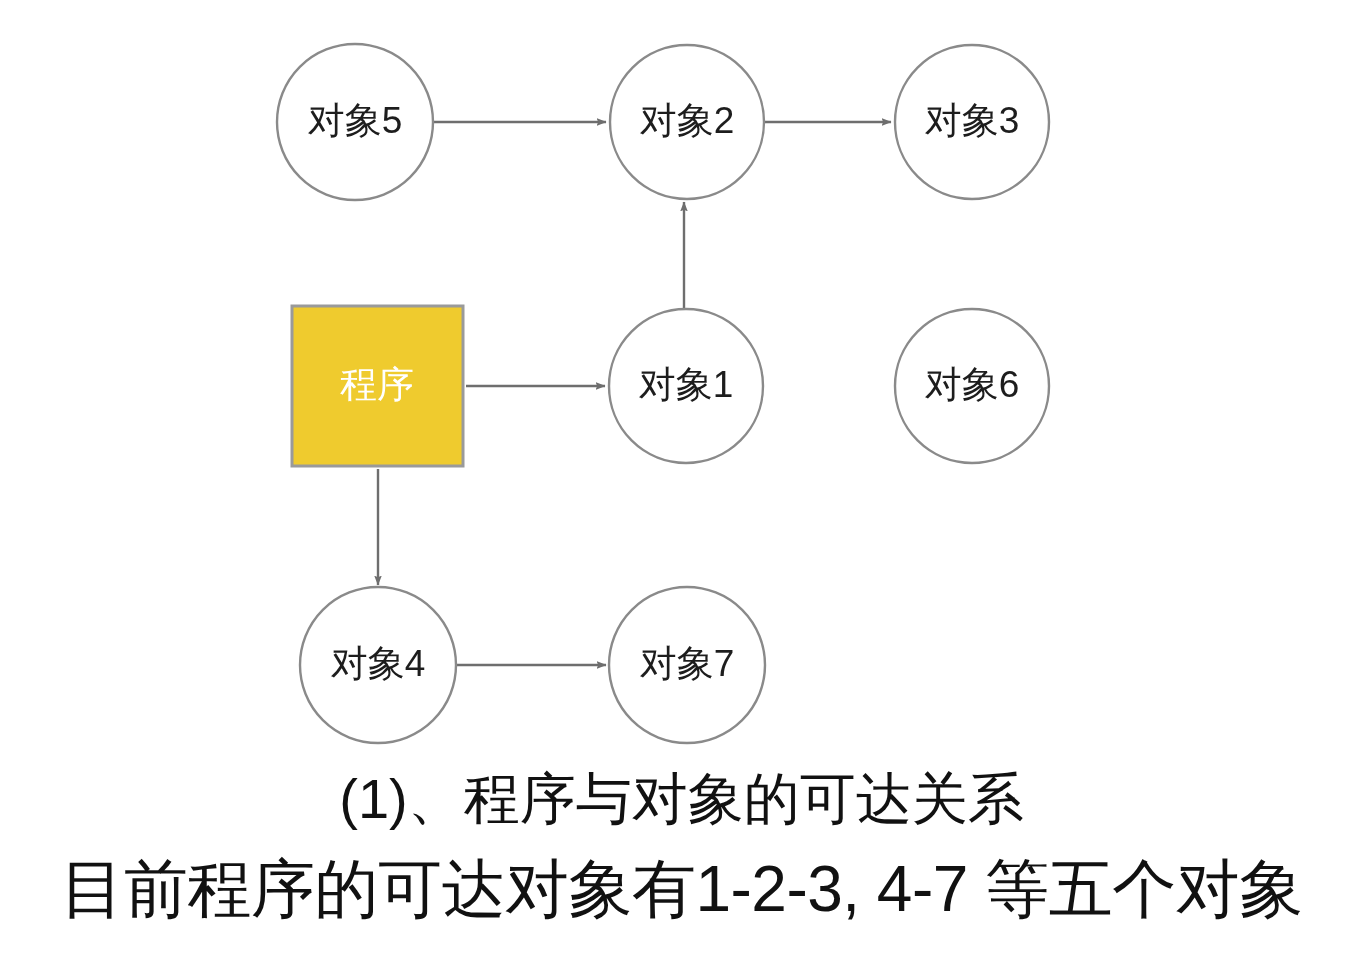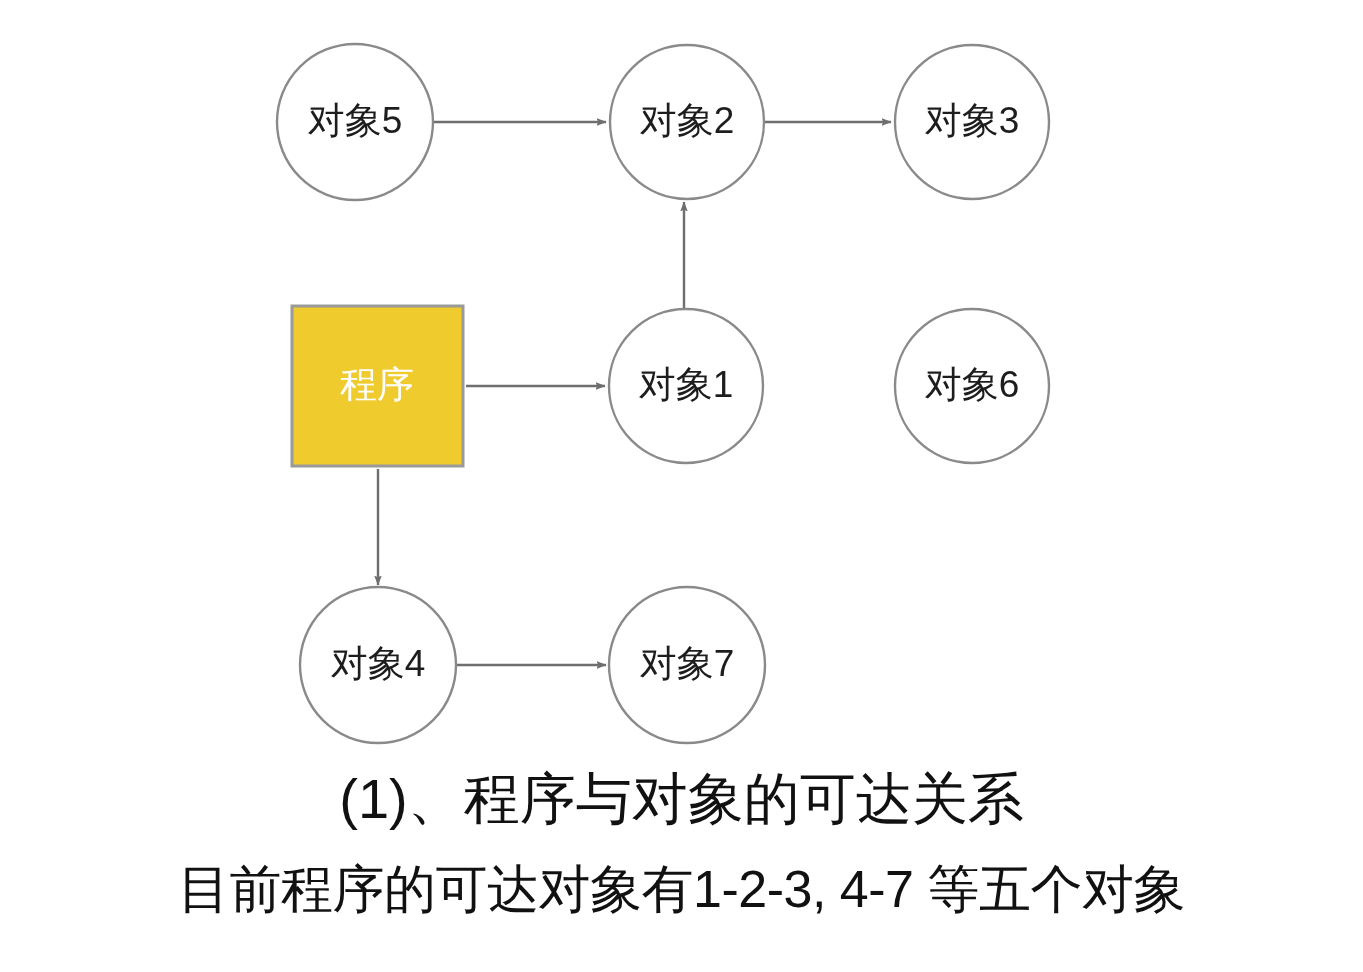--- a/index.html
+++ b/index.html
@@ -54,21 +54,21 @@
     color: #111111;
     white-space: nowrap;
   }
   #caption-line-1 {
     top: 768px;
     font-size: 56px;
     line-height: 62px;
   }
   #caption-line-2 {
     top: 858px;
-    font-size: 52px;
+    font-size: 64px;
     line-height: 62px;
     letter-spacing: -0.5px;
   }
 </style>
 </head>
 <body>
 
 <div id="stage">
 
   <svg id="graph-svg" viewBox="0 0 1363 972" xmlns="http://www.w3.org/2000/svg">

